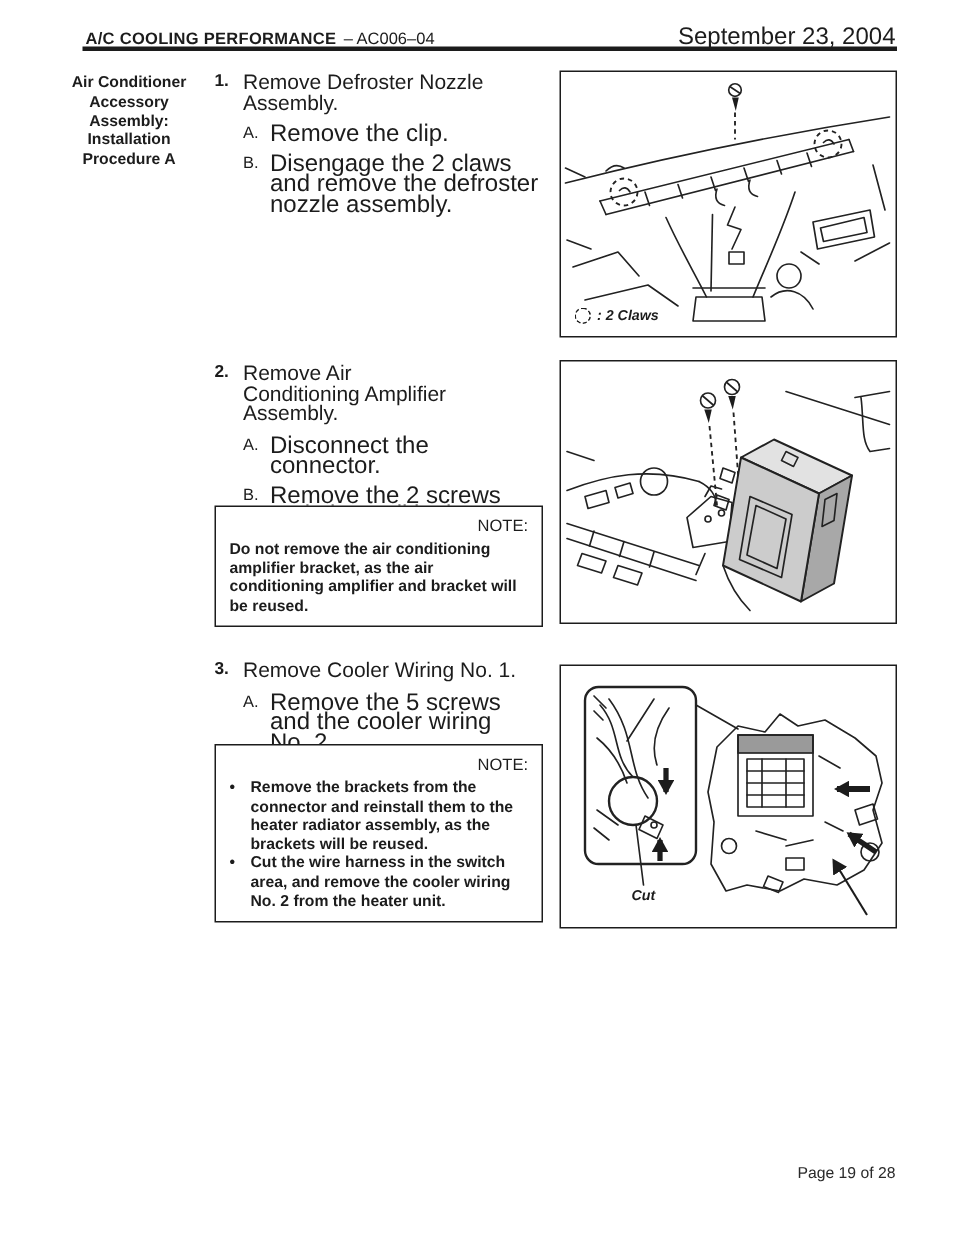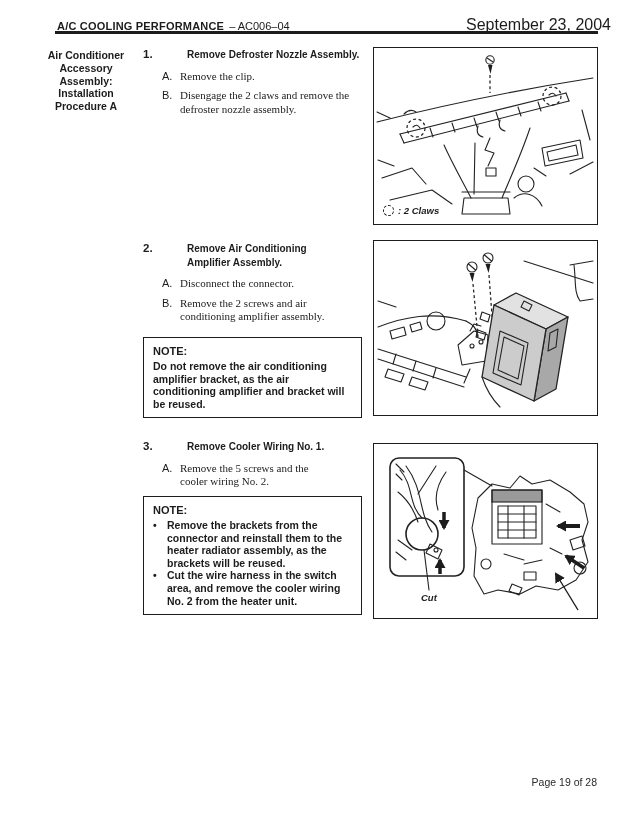--- a/index.html
+++ b/index.html
@@ -3,39 +3,39 @@
 <meta charset="utf-8">
 <style>
   * { margin:0; padding:0; box-sizing:border-box; }
   html,body { background:#ffffff; }
   .page {
     position:relative; width:640px; height:832px; background:#ffffff;
     font-family:"Liberation Sans","DejaVu Sans",sans-serif; color:#1c1c1c;
     overflow:hidden;
   }
   
-  .hdr { position:absolute; left:57px; right:29px; top:16px; display:flex; justify-content:space-between; align-items:flex-start; }
+  .hdr { position:absolute; left:57px; right:43px; top:16px; display:flex; justify-content:space-between; align-items:flex-start; }
   .hdr-title { font-weight:bold; font-size:11px; letter-spacing:.2px; }
   .hdr-code { font-size:11px; margin-left:5px; }
   .hdr-date { font-size:16px; }
   .hdr-rule { position:absolute; left:55px; width:543px; top:31px; height:3px; background:#1c1c1c; }
   
   .sidebar { position:absolute; left:40px; top:49px; width:92px; text-align:center; font-weight:bold; font-size:10.5px; line-height:12.8px; }
   
   .step { position:absolute; left:143px; width:228px; }
   .step-head { display:flex; margin-bottom:8px; }
   .step-num { width:19px; font-weight:bold; font-size:11.5px; line-height:13.5px; flex:none; }
-  .step-title { font-weight:bold; font-size:10px; line-height:13.5px;margin-left:25px; }
+  .step-title { font-weight:normal; font-size:14px; line-height:13.5px; }
   .sub { display:flex; margin-left:19px; margin-bottom:6px; }
   .sub-let { width:18px; font-size:11px; line-height:13.5px; flex:none; }
-  .sub-txt { font-size:11px; line-height:13.5px;font-family:Liberation Serif, serif; }
+  .sub-txt { font-size:16px; line-height:13.5px; }
   .w210{width:206px}.w195{width:194px}.w150{width:150px}.w170{width:167px}.w160{width:158px}
   
   .note { position:absolute; left:143px; width:219px; border:1.5px solid #1c1c1c; padding:6px 9px 7px 9px; background:#fff; }
-  .note-label { font-weight:bold; font-size:11px; line-height:14px; margin-bottom:2px; }
+  .note-label { font-weight:normal; font-size:11px; line-height:14px; margin-bottom:2px;text-align:right; }
   .note-body { font-weight:bold; font-size:10.5px; line-height:12.6px; }
   .bullet-row { display:flex; }
   .bullet-dot { width:14px; flex:none; font-weight:bold; font-size:10.5px; line-height:12.6px; }
   .bullet-txt { width:184px; font-weight:bold; font-size:10.5px; line-height:12.6px; }
   
   .fig { position:absolute; left:373px; width:225px; border:1.5px solid #1c1c1c; background:#fff;font-style:italic; }
   .fig svg { display:block; }
   .fig1-cap { position:absolute; left:9px; bottom:8px; display:flex; align-items:center; font-weight:bold; font-size:9.5px; }
   .dash-circ { display:inline-block; width:11px; height:11px; border:1.2px dashed #1c1c1c; border-radius:50%; margin-right:4px; }
   .cut-label { position:absolute; left:47px; top:148px; font-weight:bold; font-size:9.5px; }

